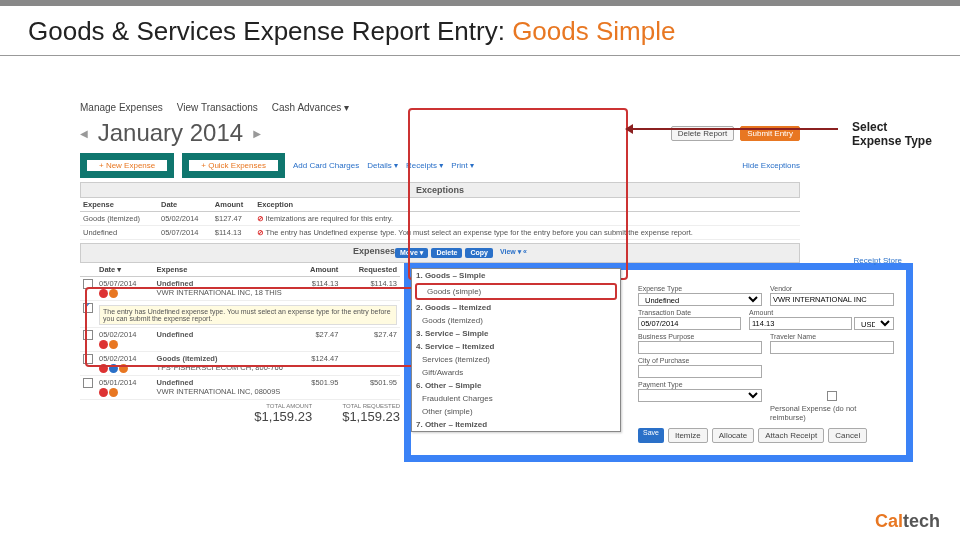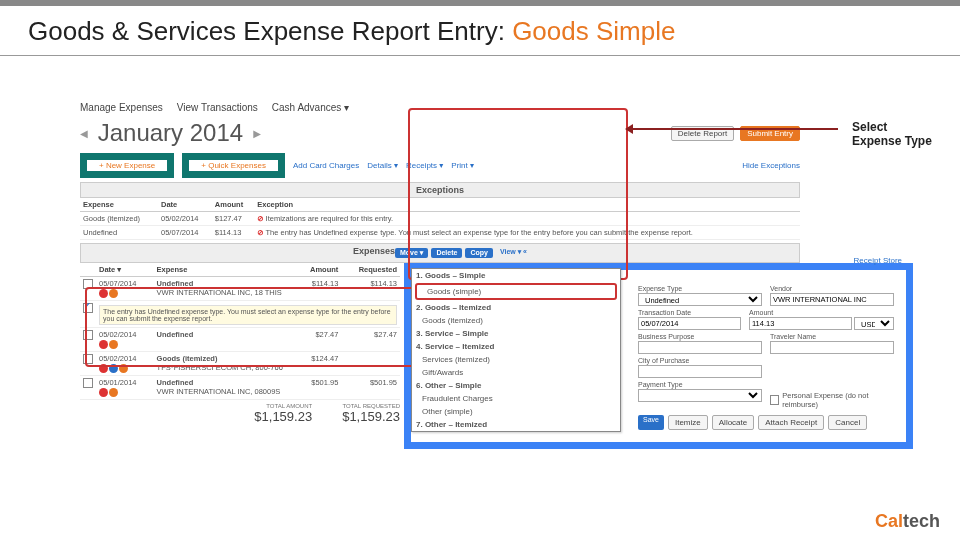--- a/index.html
+++ b/index.html
@@ -253,21 +253,21 @@
               <label>City of Purchase</label>
               <input style="">
             </div>
           <div class="frm-grp"></div>
         </div>
         <div class="frm-row">
           <div class="frm-grp">
               <label>Payment Type</label>
               <select><option></option></select>
             </div>
-          <div class="frm-grp" style="flex-direction:row;align-items:center;gap:3px;margin-top:10px">
+          <div class="frm-grp" style="flex-direction:column;align-items:center;gap:3px;margin-top:10px">
               <span class="chk"></span>
               <span>Personal Expense (do not reimburse)</span>
             </div>
         </div>
         <div class="save-row">
           <span class="mini-btn" style="background:#2a70c8">Save</span>
           <span class="btn">Itemize</span>
           <span class="btn">Allocate</span>
           <span class="btn">Attach Receipt</span>
           <span class="btn">Cancel</span>

